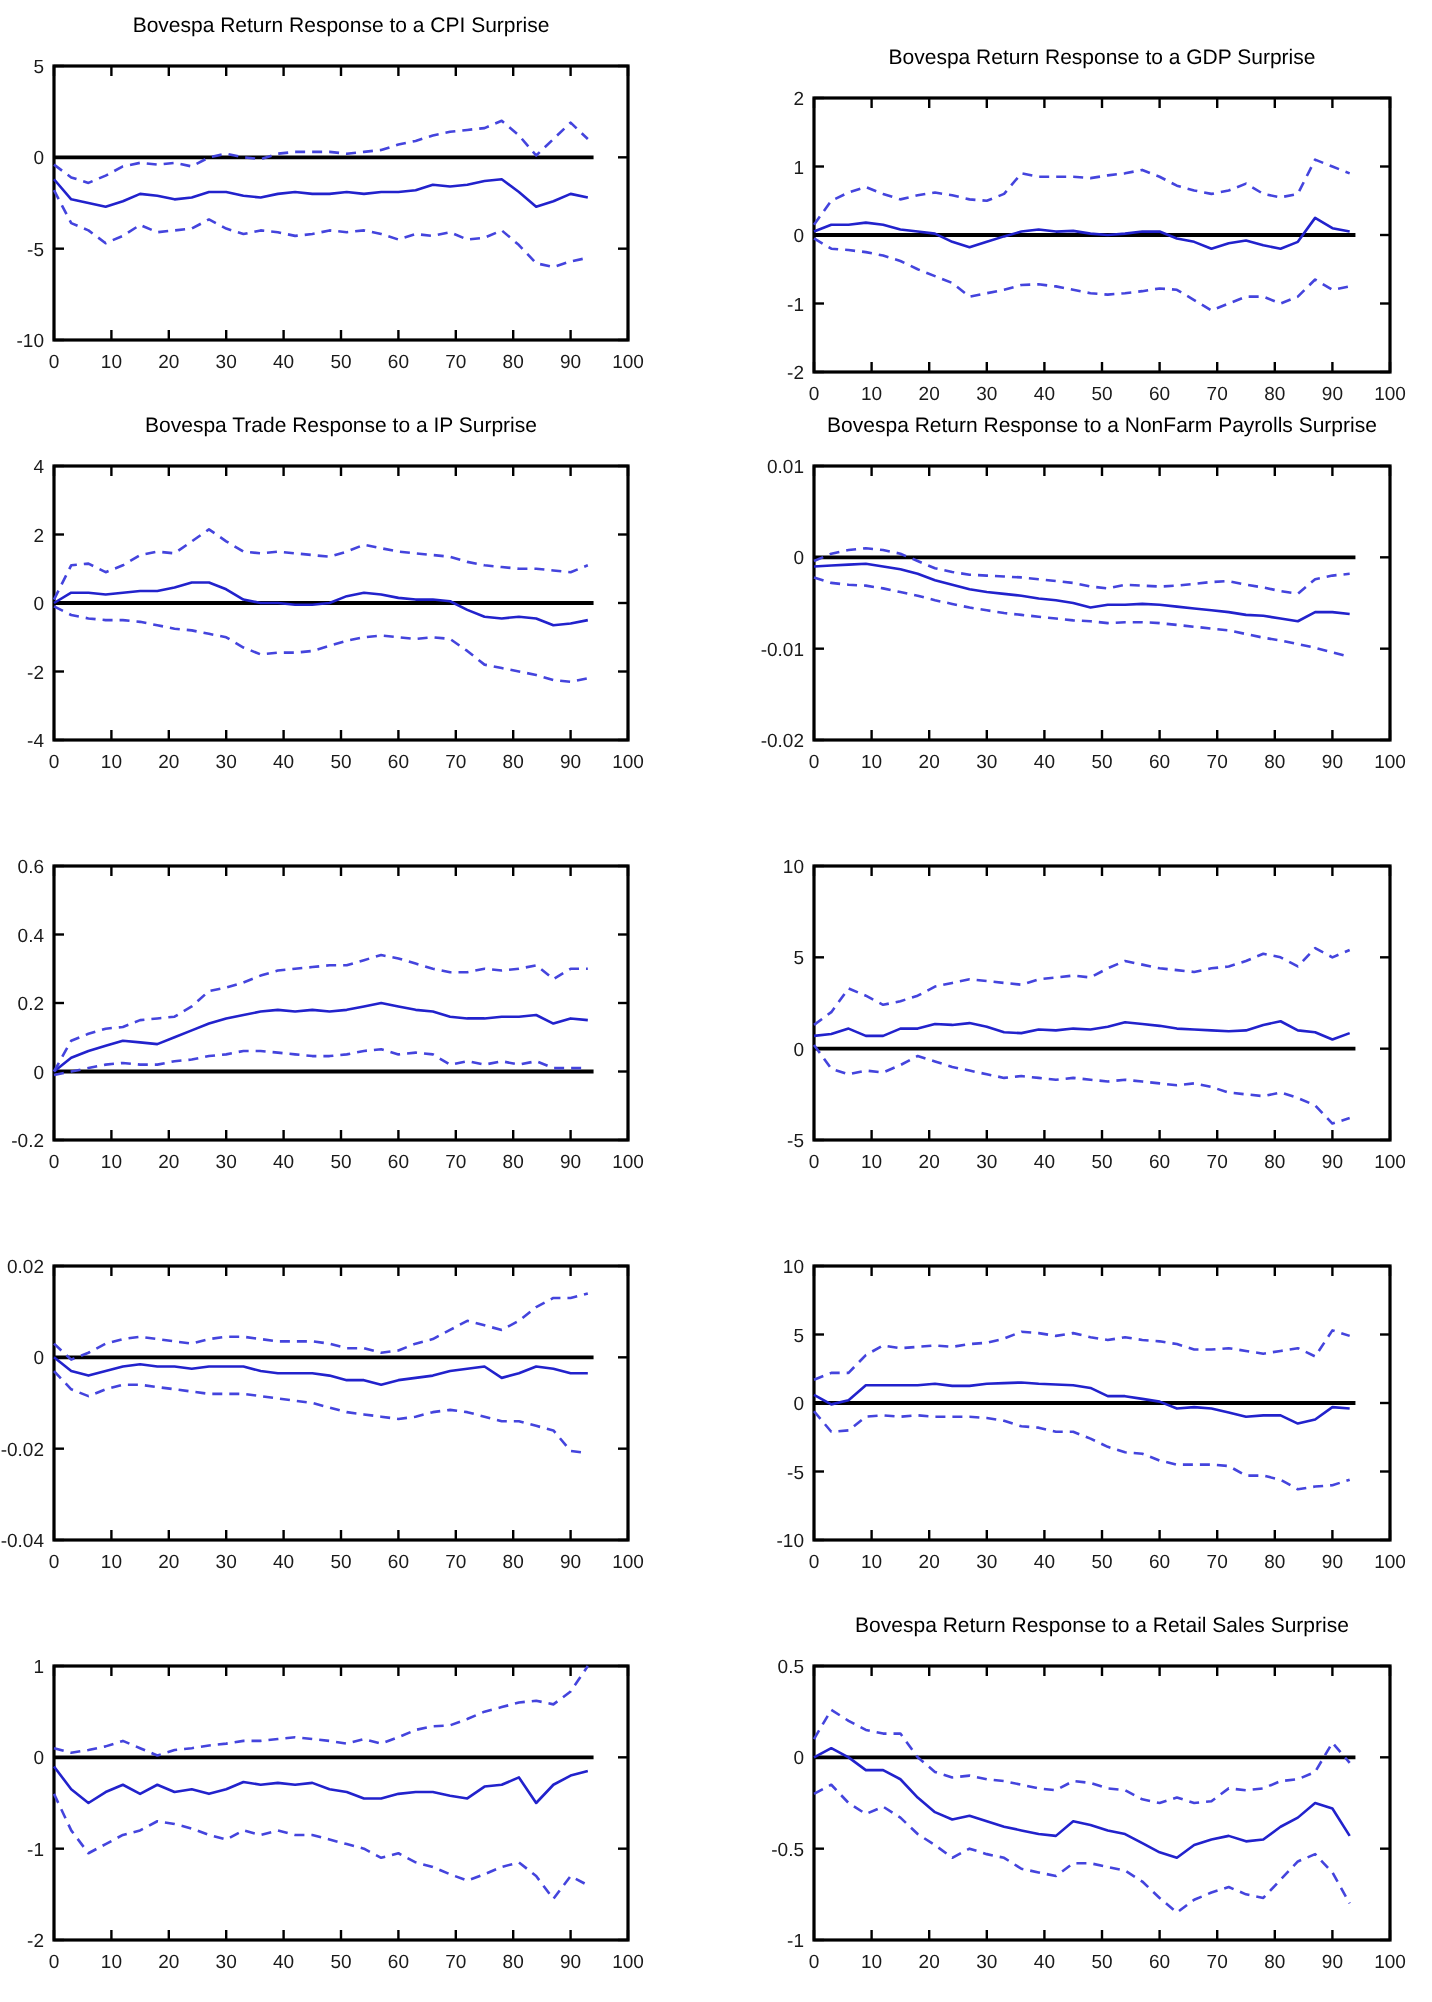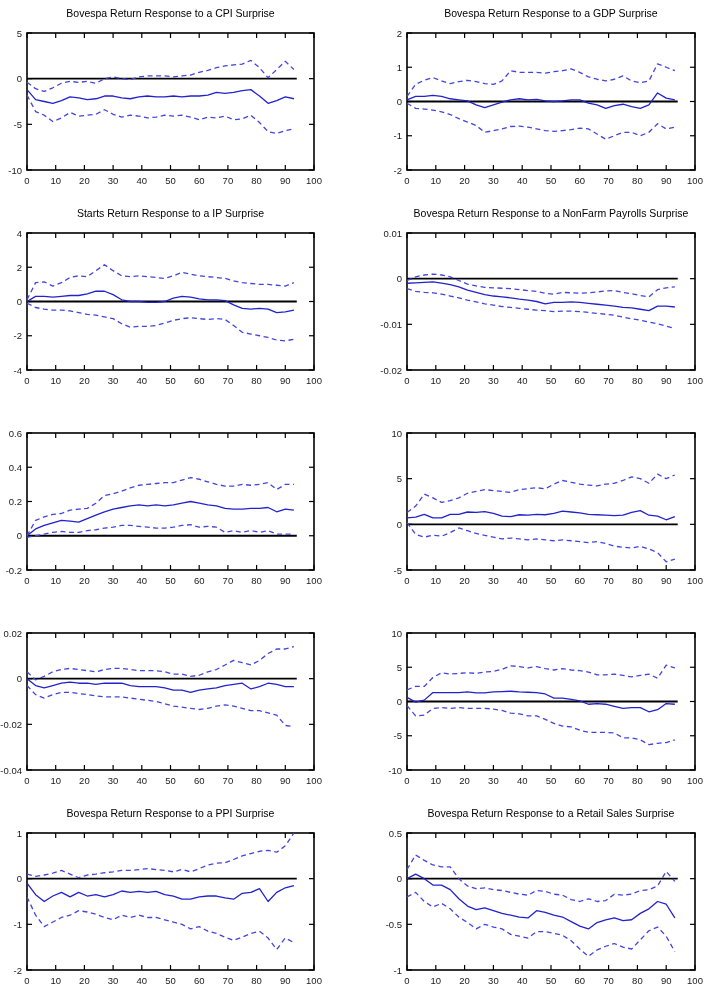--- a/index.html
+++ b/index.html
@@ -65,21 +65,21 @@
         <text x="22" y="127.83333333333334" text-anchor="end">-5</text>
         <line x1="27" y1="170" x2="32" y2="170" stroke="#000000" stroke-width="1.2"></line>
         <line x1="314" y1="170" x2="309" y2="170" stroke="#000000" stroke-width="1.2"></line>
         <text x="22" y="173.5" text-anchor="end">-10</text>
         <line x1="27" y1="78.66666666666667" x2="296.78" y2="78.66666666666667" stroke="#000000" stroke-width="1.9"></line>
         <polyline points="27.00,89.63 35.61,99.67 44.22,101.50 52.83,103.33 61.44,100.59 70.05,96.93 78.66,97.85 87.27,99.67 95.88,98.76 104.49,96.02 113.10,96.02 121.71,97.85 130.32,98.76 138.93,96.93 147.54,96.02 156.15,96.93 164.76,96.93 173.37,96.02 181.98,96.93 190.59,96.02 199.20,96.02 207.81,95.11 216.42,92.37 225.03,93.28 233.64,92.37 242.25,90.54 250.86,89.63 259.47,96.02 268.08,103.33 276.69,100.59 285.30,96.93 293.91,98.76" fill="none" stroke="#2222cc" stroke-width="1.3" stroke-linejoin="round"></polyline>
         <polyline points="27.00,82.32 35.61,88.71 44.22,91.45 52.83,87.80 61.44,83.23 70.05,81.41 78.66,82.32 87.27,81.41 95.88,83.23 104.49,78.67 113.10,76.84 121.71,78.67 130.32,79.58 138.93,76.84 147.54,75.93 156.15,75.93 164.76,75.93 173.37,76.84 181.98,75.93 190.59,75.01 199.20,72.27 207.81,70.45 216.42,67.71 225.03,65.88 233.64,64.97 242.25,64.05 250.86,60.40 259.47,67.71 268.08,77.75 276.69,69.53 285.30,61.31 293.91,69.53" fill="none" stroke="#4444dd" stroke-width="1.3" stroke-linejoin="round" stroke-dasharray="5 3.5"></polyline>
         <polyline points="27.00,95.11 35.61,111.55 44.22,115.20 52.83,121.59 61.44,117.94 70.05,112.46 78.66,116.11 87.27,115.20 95.88,114.29 104.49,109.72 113.10,114.29 121.71,117.03 130.32,115.20 138.93,116.11 147.54,117.94 156.15,117.03 164.76,115.20 173.37,116.11 181.98,115.20 190.59,117.03 199.20,119.77 207.81,117.03 216.42,117.94 225.03,116.11 233.64,119.77 242.25,118.85 250.86,115.20 259.47,122.51 268.08,131.64 276.69,133.47 285.30,130.73 293.91,128.90" fill="none" stroke="#4444dd" stroke-width="1.3" stroke-linejoin="round" stroke-dasharray="5 3.5"></polyline>
       </svg>
   </div>
-  <div class="subplot col-right" style="left:358px;top:0">
+  <div class="subplot col-right" style="left:358px;top:16px">
     <div class="chart-title">Bovespa Return Response to a GDP Surprise</div>
     <svg class="plot" width="358" height="200" viewBox="0 0 358 200">
         <rect x="49" y="33" width="288" height="137" fill="none" stroke="#000000" stroke-width="1.6"></rect>
         <line x1="49" y1="170" x2="49" y2="165" stroke="#000000" stroke-width="1.2"></line>
         <line x1="49" y1="33" x2="49" y2="38" stroke="#000000" stroke-width="1.2"></line>
         <text x="49" y="184" text-anchor="middle">0</text>
         <line x1="77.8" y1="170" x2="77.8" y2="165" stroke="#000000" stroke-width="1.2"></line>
         <line x1="77.8" y1="33" x2="77.8" y2="38" stroke="#000000" stroke-width="1.2"></line>
         <text x="77.8" y="184" text-anchor="middle">10</text>
         <line x1="106.6" y1="170" x2="106.6" y2="165" stroke="#000000" stroke-width="1.2"></line>
@@ -124,21 +124,21 @@
         <line x1="49" y1="170" x2="54" y2="170" stroke="#000000" stroke-width="1.2"></line>
         <line x1="337" y1="170" x2="332" y2="170" stroke="#000000" stroke-width="1.2"></line>
         <text x="44" y="173.5" text-anchor="end">-2</text>
         <line x1="49" y1="101.5" x2="319.71999999999997" y2="101.5" stroke="#000000" stroke-width="1.9"></line>
         <polyline points="49.00,99.79 57.64,96.36 66.28,96.36 74.92,95.33 83.56,96.36 92.20,98.76 100.84,99.79 109.48,100.81 118.12,104.92 126.76,107.66 135.40,104.92 144.04,102.19 152.68,99.79 161.32,98.76 169.96,99.79 178.60,99.44 187.24,100.81 195.88,101.50 204.52,100.81 213.16,99.79 221.80,99.79 230.44,103.21 239.08,104.92 247.72,108.35 256.36,105.61 265.00,104.24 273.64,106.64 282.28,108.35 290.92,104.92 299.56,92.94 308.20,98.08 316.84,99.79" fill="none" stroke="#2222cc" stroke-width="1.3" stroke-linejoin="round"></polyline>
         <polyline points="49.00,96.36 57.64,84.38 66.28,80.27 74.92,77.52 83.56,80.95 92.20,83.69 100.84,81.63 109.48,80.27 118.12,81.63 126.76,83.69 135.40,84.38 144.04,80.95 152.68,70.67 161.32,72.39 169.96,72.39 178.60,72.39 187.24,73.07 195.88,71.70 204.52,70.67 213.16,68.96 221.80,72.39 230.44,76.84 239.08,79.24 247.72,80.95 256.36,79.24 265.00,75.81 273.64,80.95 282.28,82.66 290.92,80.95 299.56,63.83 308.20,67.25 316.84,70.67" fill="none" stroke="#4444dd" stroke-width="1.3" stroke-linejoin="round" stroke-dasharray="5 3.5"></polyline>
         <polyline points="49.00,103.21 57.64,108.35 66.28,109.03 74.92,110.06 83.56,111.78 92.20,114.51 100.84,118.63 109.48,122.05 118.12,125.47 126.76,132.32 135.40,130.61 144.04,128.90 152.68,126.50 161.32,126.16 169.96,127.19 178.60,128.90 187.24,130.61 195.88,131.30 204.52,130.61 213.16,129.58 221.80,128.22 230.44,128.90 239.08,134.04 247.72,139.18 256.36,135.75 265.00,132.32 273.64,132.32 282.28,135.75 290.92,132.32 299.56,123.76 308.20,128.90 316.84,127.19" fill="none" stroke="#4444dd" stroke-width="1.3" stroke-linejoin="round" stroke-dasharray="5 3.5"></polyline>
       </svg>
   </div>
   <div class="subplot col-left" style="left:0;top:200px">
-    <div class="chart-title">Starts Return Response to a IP Surprise</div>
+    <div class="chart-title">Bovespa Trade Response to a IP Surprise</div>
     <svg class="plot" width="358" height="200" viewBox="0 0 358 200">
         <rect x="27" y="33" width="287" height="137" fill="none" stroke="#000000" stroke-width="1.6"></rect>
         <line x1="27" y1="170" x2="27" y2="165" stroke="#000000" stroke-width="1.2"></line>
         <line x1="27" y1="33" x2="27" y2="38" stroke="#000000" stroke-width="1.2"></line>
         <text x="27" y="184" text-anchor="middle">0</text>
         <line x1="55.7" y1="170" x2="55.7" y2="165" stroke="#000000" stroke-width="1.2"></line>
         <line x1="55.7" y1="33" x2="55.7" y2="38" stroke="#000000" stroke-width="1.2"></line>
         <text x="55.7" y="184" text-anchor="middle">10</text>
         <line x1="84.4" y1="170" x2="84.4" y2="165" stroke="#000000" stroke-width="1.2"></line>
         <line x1="84.4" y1="33" x2="84.4" y2="38" stroke="#000000" stroke-width="1.2"></line>
@@ -459,21 +459,20 @@
         <line x1="49" y1="170" x2="54" y2="170" stroke="#000000" stroke-width="1.2"></line>
         <line x1="337" y1="170" x2="332" y2="170" stroke="#000000" stroke-width="1.2"></line>
         <text x="44" y="173.5" text-anchor="end">-10</text>
         <line x1="49" y1="101.5" x2="319.71999999999997" y2="101.5" stroke="#000000" stroke-width="1.9"></line>
         <polyline points="49.00,97.39 57.64,102.19 66.28,100.13 74.92,92.59 83.56,92.59 92.20,92.59 100.84,92.59 109.48,91.91 118.12,92.94 126.76,92.94 135.40,91.91 144.04,91.57 152.68,91.23 161.32,91.91 169.96,92.25 178.60,92.59 187.24,93.97 195.88,98.08 204.52,98.08 213.16,99.44 221.80,100.81 230.44,104.24 239.08,103.56 247.72,104.24 256.36,106.29 265.00,108.35 273.64,107.67 282.28,107.67 290.92,111.78 299.56,109.72 308.20,103.56 316.84,104.24" fill="none" stroke="#2222cc" stroke-width="1.3" stroke-linejoin="round"></polyline>
         <polyline points="49.00,89.86 57.64,86.43 66.28,86.43 74.92,77.52 83.56,72.73 92.20,74.10 100.84,73.42 109.48,72.73 118.12,73.42 126.76,72.04 135.40,71.36 144.04,69.31 152.68,65.88 161.32,66.56 169.96,67.94 178.60,66.56 187.24,68.62 195.88,69.99 204.52,68.62 213.16,69.99 221.80,70.67 230.44,72.04 239.08,74.78 247.72,74.78 256.36,74.10 265.00,75.47 273.64,76.84 282.28,75.47 290.92,74.10 299.56,78.21 308.20,65.19 316.84,67.94" fill="none" stroke="#4444dd" stroke-width="1.3" stroke-linejoin="round" stroke-dasharray="5 3.5"></polyline>
         <polyline points="49.00,105.61 57.64,115.88 66.28,115.20 74.92,108.35 83.56,107.67 92.20,108.35 100.84,107.67 109.48,108.35 118.12,108.35 126.76,108.35 135.40,109.03 144.04,110.41 152.68,113.14 161.32,113.83 169.96,115.88 178.60,115.88 187.24,119.31 195.88,123.42 204.52,126.16 213.16,126.84 221.80,130.27 230.44,132.32 239.08,132.32 247.72,132.32 256.36,133.01 265.00,137.81 273.64,137.81 282.28,139.86 290.92,144.66 299.56,143.28 308.20,142.60 316.84,139.86" fill="none" stroke="#4444dd" stroke-width="1.3" stroke-linejoin="round" stroke-dasharray="5 3.5"></polyline>
       </svg>
   </div>
   <div class="subplot col-left" style="left:0;top:800px">
-    <div class="chart-title">Bovespa Return Response to a PPI Surprise</div>
     <svg class="plot" width="358" height="200" viewBox="0 0 358 200">
         <rect x="27" y="33" width="287" height="137" fill="none" stroke="#000000" stroke-width="1.6"></rect>
         <line x1="27" y1="170" x2="27" y2="165" stroke="#000000" stroke-width="1.2"></line>
         <line x1="27" y1="33" x2="27" y2="38" stroke="#000000" stroke-width="1.2"></line>
         <text x="27" y="184" text-anchor="middle">0</text>
         <line x1="55.7" y1="170" x2="55.7" y2="165" stroke="#000000" stroke-width="1.2"></line>
         <line x1="55.7" y1="33" x2="55.7" y2="38" stroke="#000000" stroke-width="1.2"></line>
         <text x="55.7" y="184" text-anchor="middle">10</text>
         <line x1="84.4" y1="170" x2="84.4" y2="165" stroke="#000000" stroke-width="1.2"></line>
         <line x1="84.4" y1="33" x2="84.4" y2="38" stroke="#000000" stroke-width="1.2"></line>

